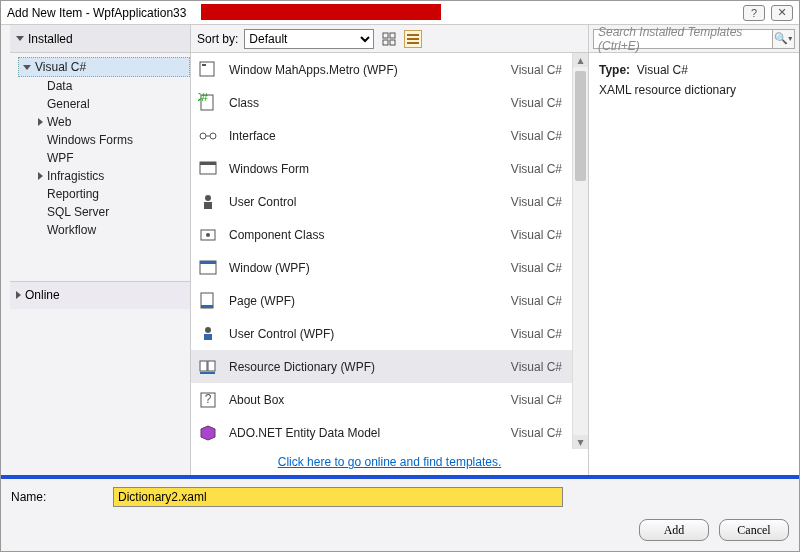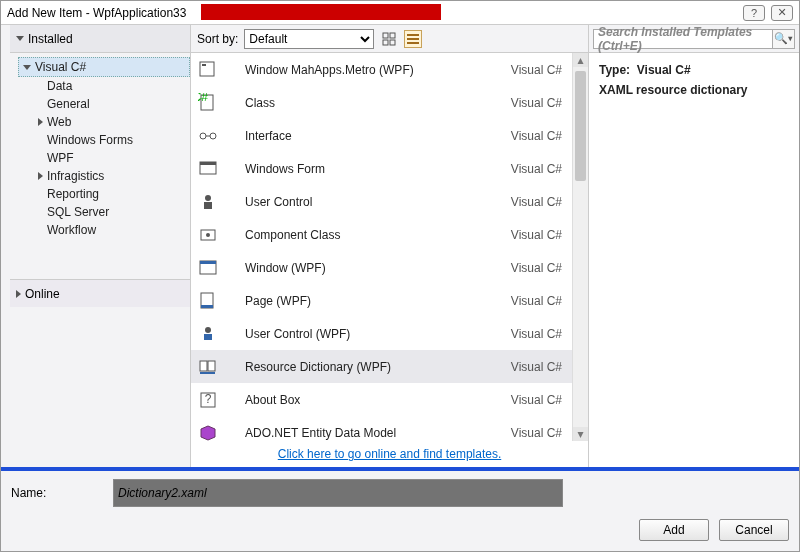--- a/index.html
+++ b/index.html
@@ -19,41 +19,41 @@
 .tree-item { padding: 2px 0 2px 4px; display: flex; align-items: center; cursor: default; }
 .tree-item.sel { background: #d6e6f5; border: 1px dotted #7aa; }
 .tree-children { padding-left: 16px; }
 .midpane { flex: 1; display: flex; flex-direction: column; border-right: 1px solid #ccc; min-width: 0; }
 .midhead { height: 28px; display: flex; align-items: center; padding: 0 6px; gap: 6px; background: #f3f3f5; border-bottom: 1px solid #ccc; }
 .sortselect { height: 20px; width: 130px; border: 1px solid #888; background: #fff; font-size: 12px; }
 .viewbtn { width: 18px; height: 18px; border: 1px solid transparent; display: flex; align-items: center; justify-content: center; }
 .viewbtn.active { border: 1px solid #c8a25a; background: #fff4d6; }
 .listwrap { flex: 1; position: relative; display: flex; min-height: 0; }
 .itemlist { flex: 1; overflow: hidden; }
-.item { height: 33px; display: flex; align-items: center; padding: 0 10px 0 6px; gap: 26px; }
+.item { height: 33px; display: flex; align-items: center; padding: 0 10px 0 6px; gap: 10px; }
 .item.sel { background: #e8e8ec; }
 .item .icon { width: 22px; height: 22px; display: flex; align-items: center; justify-content: center; color: #444; }
 .item .name { flex: 1; color: #222; }
 .item .lang { color: #555; }
 .scroll { width: 16px; background: #f0f0f0; border-left: 1px solid #ddd; position: relative; }
 .scroll .upbtn, .scroll .dnbtn { height: 14px; display:flex; align-items:center; justify-content:center; color:#777; background:#e6e6e6; }
 .scroll .thumb { position:absolute; left:2px; right:2px; top:18px; height:110px; background:#c6c6c6; border-radius:2px; }
 .onlinelink { text-align: center; padding: 6px 0; }
 .onlinelink a { color: #0066cc; text-decoration: underline; cursor: pointer; }
-.rightpane { width: 210px; display: flex; flex-direction: column; font-weight: bold; }
+.rightpane { width: 210px; display: flex; flex-direction: column; }
 .righthead { height: 28px; display: flex; align-items: center; padding: 0 4px; background: #f3f3f5; border-bottom: 1px solid #ccc; }
 .searchbox { flex: 1; height: 20px; border: 1px solid #aaa; background: #fff; padding: 0 4px; color: #888; font-style: italic; display: flex; align-items: center; }
 .searchgo { width: 22px; height: 20px; border: 1px solid #aaa; border-left: none; background: #f6f6f6; display: flex; align-items: center; justify-content: center; }
 .rightbody { padding: 10px 10px; color: #222; }
 .footer { border-top: 4px solid #1d4ed8; background: #f3f3f5; padding: 8px 10px 10px 10px; }
 .namerow { display: flex; align-items: center; gap: 12px; margin-bottom: 12px; }
 .namerow label { width: 90px; }
-.nameinput { flex: 1; max-width: 450px; height: 28px; border: 1px solid #888; padding: 0 4px; background: #737373; font-style: italic; }
+.nameinput { flex: 1; max-width: 450px; height: 20px; border: 1px solid #888; padding: 0 4px; background: #fde047; }
 .btnrow { display: flex; justify-content: flex-end; gap: 10px; }
-.dlgbtn { width: 70px; height: 22px; border: 1px solid #888; background: linear-gradient(#fdfdfd,#e6e6e6); border-radius: 2px; }
+.dlgbtn { width: 70px; height: 22px; border: 1px solid #888; background: linear-gradient(#fdfdfd,#e6e6e6); border-radius: 8px; font-family: Liberation Serif, serif; }
 svg { display: block; }
 </style>
 </head>
 <body>
 
 <div class="dialog">
 
   <div class="titlebar">
     <span>Add New Item - WpfApplication33</span>
     <div class="redstrip"></div>

